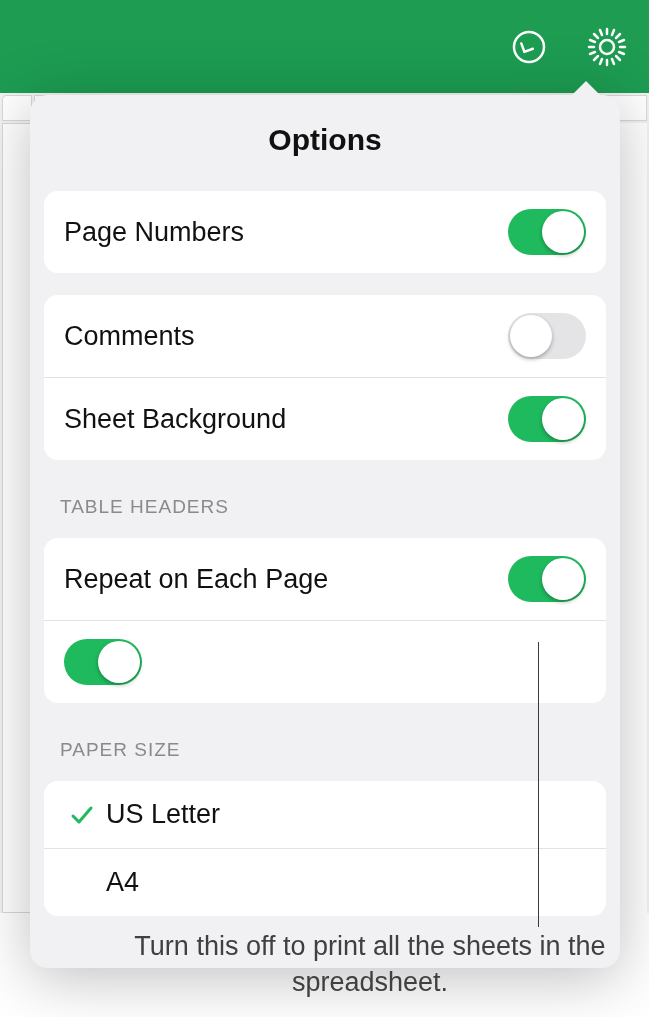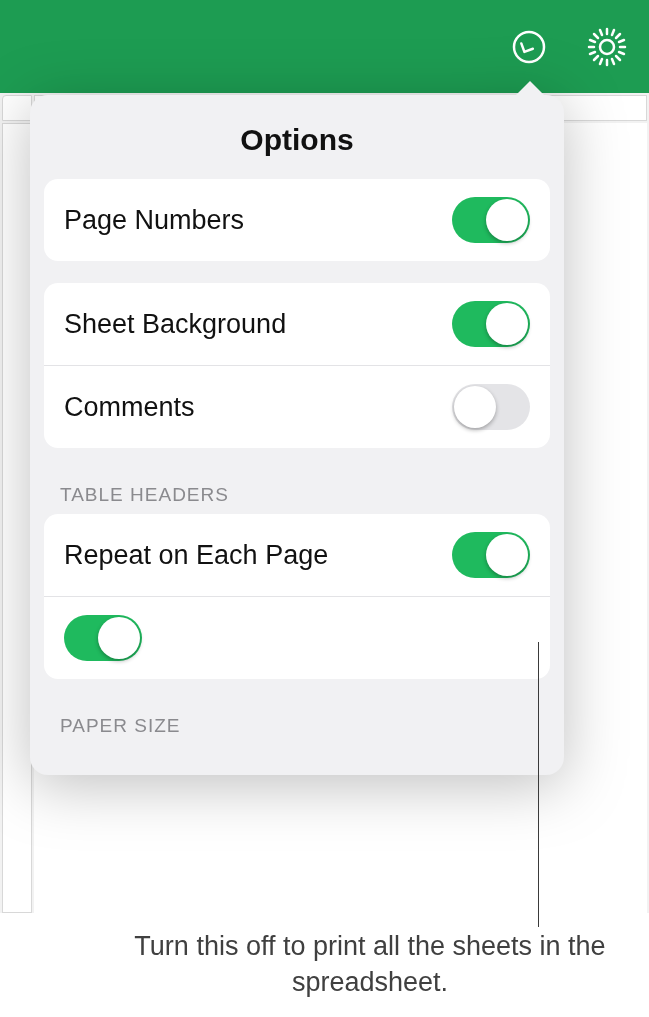--- a/index.html
+++ b/index.html
@@ -29,40 +29,40 @@
     position:absolute; top:30px; left:2px; width:30px; bottom:0; background:#fff; border:1px solid #d8d8d8;
   }
   .sheetbg .colhdr {
     position:absolute; top:2px; left:34px; right:2px; height:26px; background:#fff; border:1px solid #d8d8d8;
   }
   .sheetbg .cells {
     position:absolute; top:30px; left:34px; right:2px; bottom:0; background:#fff;
   }
   
   .popover-wrap {
-    position:absolute; top:95px; left:30px; width:534px;
+    position:absolute; top:95px; left:30px; width:590px;
     filter: drop-shadow(0 10px 30px rgba(0,0,0,0.25));
   }
   .arrow {
     position:absolute; top:-14px; right:18px;
     width:0; height:0; border-left:16px solid transparent; border-right:16px solid transparent;
     border-bottom:16px solid #f1f1f3;
   }
   .popover {
     background:#f1f1f3;
     border-radius:18px;
     padding-bottom:30px;
     width:100%;
   }
   .pop-title {
     text-align:center; font-size:30px; font-weight:600; color:#111;
     padding:28px 0 22px 0;
   }
   .group {
-    margin:0 14px 22px 14px;
+    margin:12px 14px 22px 14px;
     background:#fff;
     border-radius:14px;
     overflow:hidden;
   }
   .section-title {
     font-size:19px; letter-spacing:1px; color:#8a8a8e;
     padding:14px 4px 8px 30px; text-transform:uppercase;
   }
   .row {
     display:flex; align-items:center; justify-content:space-between;
@@ -164,49 +164,67 @@
         <div class="row">
           <span class="label">Page Numbers</span>
           <div class="switch on">
               <div class="knob"></div>
             </div>
         </div>
       </div>
 
       <div class="group">
         <div class="row">
-          <span class="label">Sheet Background</span>
-          <div class="switch on">
-              <div class="knob"></div>
-            </div>
-        </div>
-        <div class="row">
           <span class="label">Comments</span>
           <div class="switch">
               <div class="knob"></div>
             </div>
         </div>
+        <div class="row">
+          <span class="label">Sheet Background</span>
+          <div class="switch on">
+              <div class="knob"></div>
+            </div>
+        </div>
       </div>
 
       <div class="section-title">TABLE HEADERS</div>
       <div class="group">
         <div class="row">
           <span class="label">Repeat on Each Page</span>
           <div class="switch on">
               <div class="knob"></div>
             </div>
         </div>
         <div class="row">
           <div class="switch on">
               <div class="knob"></div>
             </div>
         </div>
       </div>
 
       <div class="section-title">PAPER SIZE</div>
+      <div class="group">
+        <div class="paper-row">
+          <span class="check">
+            <svg width="26" height="26" viewBox="0 0 26 26" fill="none">
+                <path d="M4 14 L10 20 L22 6" stroke-width="3" stroke-linecap="round" stroke-linejoin="round"></path>
+              </svg>
+          </span>
+          <span class="plabel">US Letter</span>
+        </div>
+        <div class="paper-row">
+          <span class="check" style="visibility: hidden;">
+            <svg width="26" height="26" viewBox="0 0 26 26" fill="none">
+                <path d="M4 14 L10 20 L22 6" stroke-width="3" stroke-linecap="round" stroke-linejoin="round"></path>
+              </svg>
+          </span>
+          <span class="plabel">A4</span>
+        </div>
+      </div>
 
     </div>
   </div>
 
   <div class="callout-line"></div>
   <div class="callout-text">Turn this off to print all the sheets in the spreadsheet.</div>
 
 </div>
 
 </body></html>

